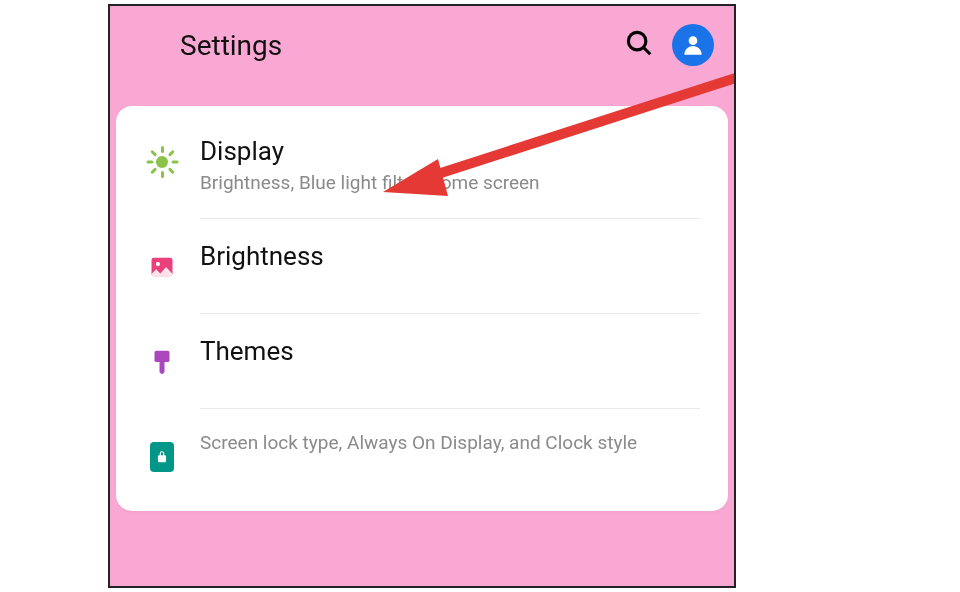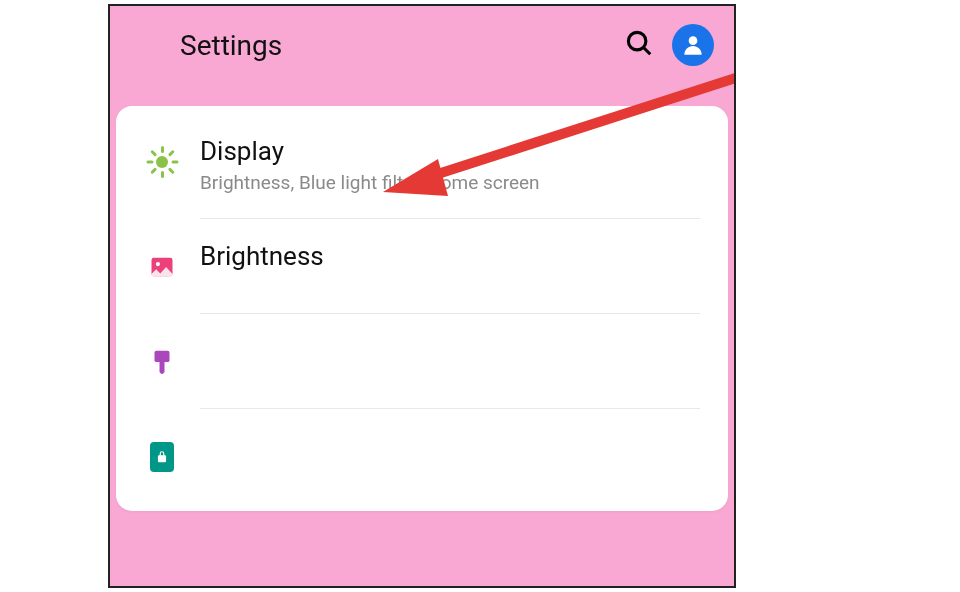--- a/index.html
+++ b/index.html
@@ -232,34 +232,36 @@
 
     <div class="item">
       <div class="item-icon themes-icon">
         <svg viewBox="0 0 24 24">
           <rect x="6" y="3" width="12" height="9" rx="1.5" fill="#ab47bc"></rect>
           <rect x="10" y="12" width="4" height="4" fill="#ab47bc"></rect>
           <path d="M10 16 L10 20 Q12 23 14 20 L14 16 Z" fill="#ab47bc"></path>
         </svg>
       </div>
       <div class="item-text">
+        <div class="item-title">Themes</div>
       </div>
     </div>
 
     <div class="divider"></div>
 
     <div class="item">
       <div class="item-icon">
         <div class="lock-icon-bg">
           <svg viewBox="0 0 24 24">
             <path d="M12 2a4 4 0 0 0-4 4v3H7a2 2 0 0 0-2 2v8a2 2 0 0 0 2 2h10a2 2 0 0 0 2-2v-8a2 2 0 0 0-2-2h-1V6a4 4 0 0 0-4-4zm-2 4a2 2 0 1 1 4 0v3h-4V6z"></path>
           </svg>
         </div>
       </div>
       <div class="item-text">
+        <div class="item-subtitle">Screen lock type, Always On Display, and Clock style</div>
       </div>
     </div>
 
   </div>
 
   <svg class="arrow-annotation" viewBox="0 0 380 150">
     <defs>
       <marker id="arrowhead" markerWidth="12" markerHeight="10" refX="2" refY="5" orient="auto">
         <polygon points="0 0, 12 5, 0 10" fill="#e53935"></polygon>
       </marker>

